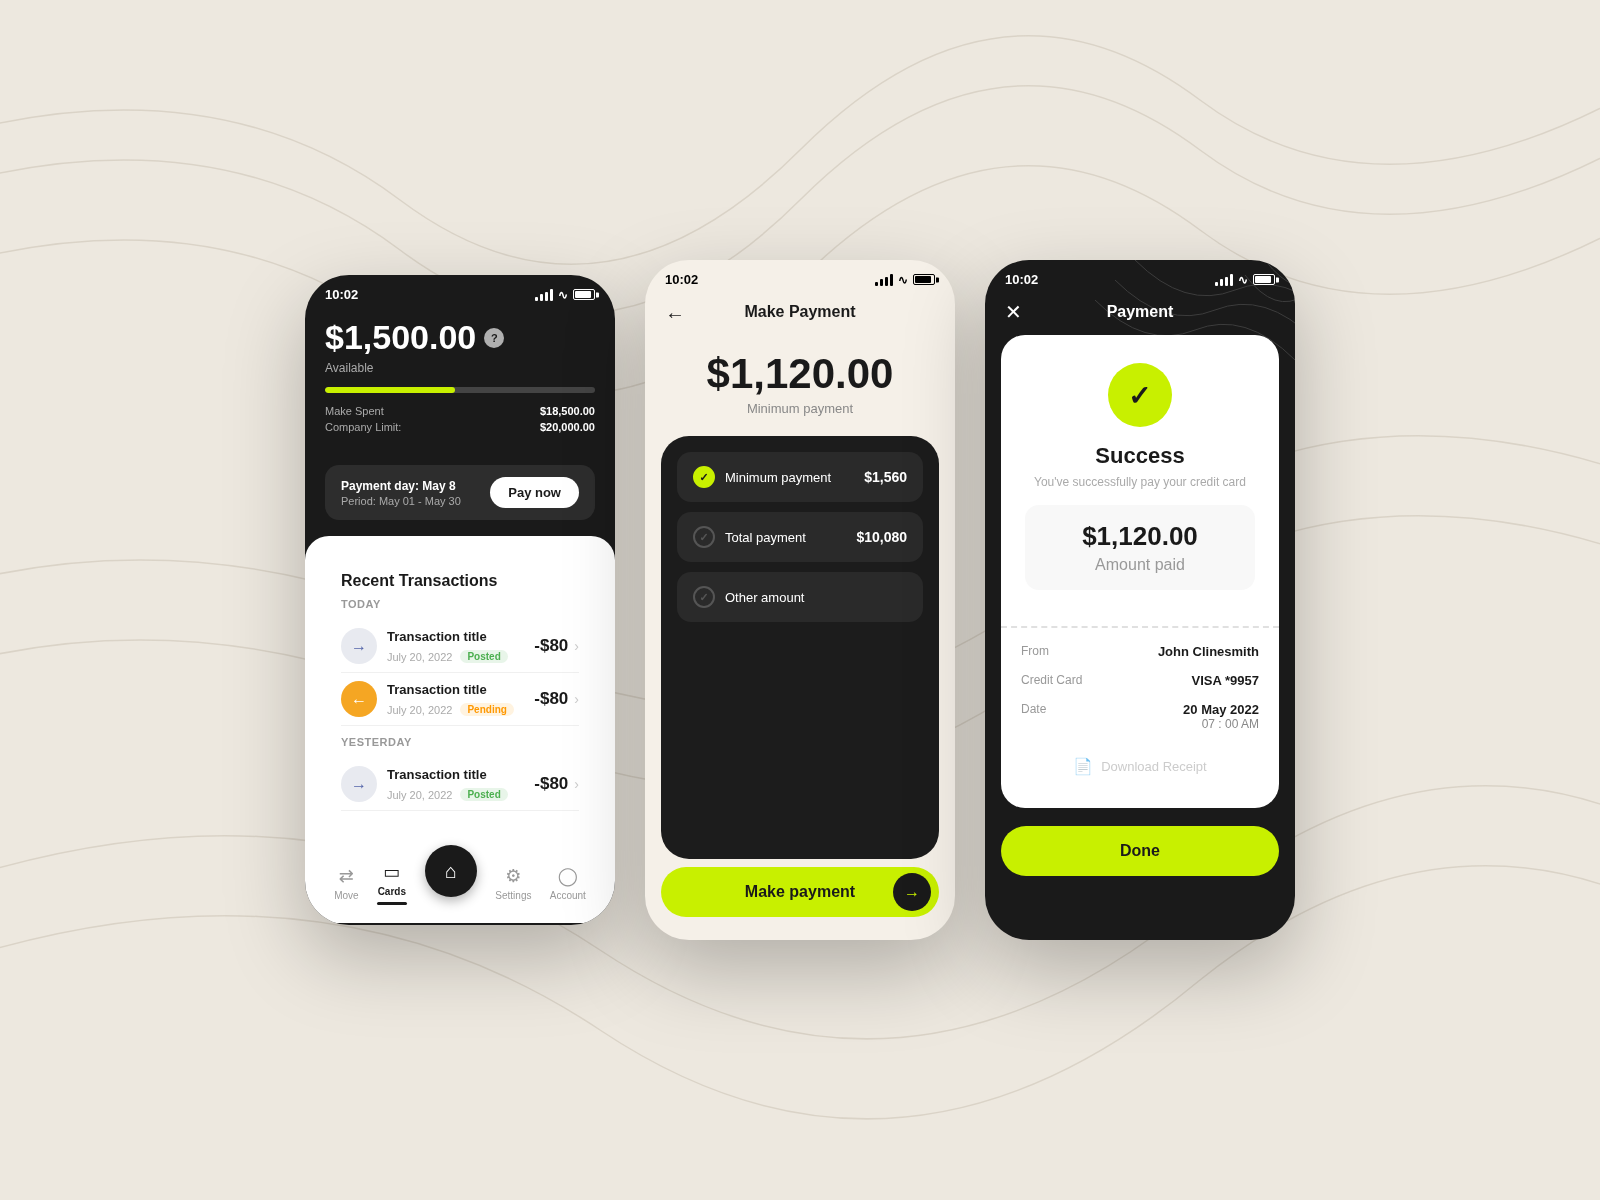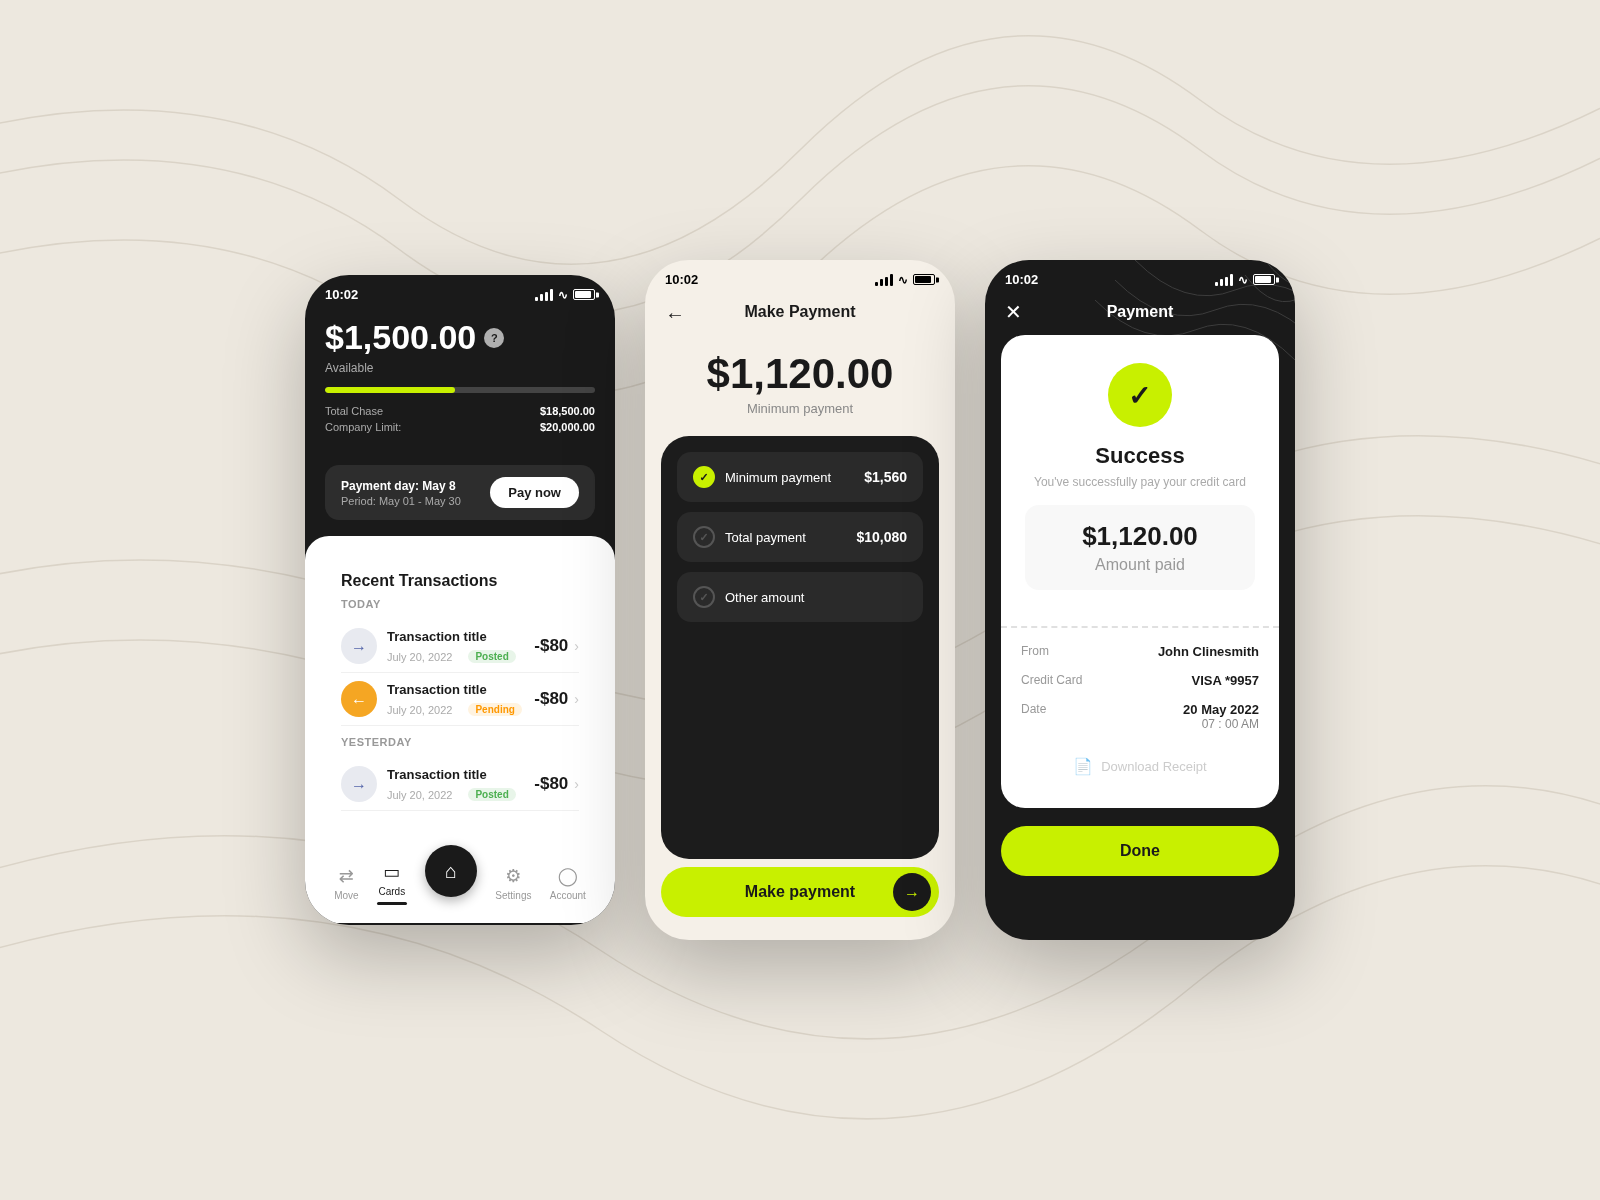--- a/index.html
+++ b/index.html
@@ -240,21 +240,21 @@
       justify-content: center;
       margin-right: 10px;
       flex-shrink: 0;
       font-size: 16px;
     }
     .tx-icon-blue { background: #e8eaf0; color: #5566aa; }
     .tx-icon-orange { background: #f5a623; color: #fff; }
 
     .tx-info { flex: 1; }
     .tx-name { font-size: 13px; font-weight: 600; color: #1a1a1a; }
-    .tx-date-row { display: flex; align-items: center; gap: 16px; margin-top: 6px; }
+    .tx-date-row { display: flex; align-items: center; gap: 8px; margin-top: 6px; }
     .tx-date { font-size: 11px; color: #aaa; }
     .tx-badge {
       padding: 1px 7px;
       border-radius: 10px;
       font-size: 10px;
       font-weight: 600;
     }
     .badge-posted { background: #e8f5e9; color: #4caf50; }
     .badge-pending { background: #fff3e0; color: #ff9800; }
 
@@ -280,21 +280,21 @@
       display: flex;
       flex-direction: column;
       align-items: center;
       gap: 3px;
       cursor: pointer;
     }
     .nav-label {
       font-size: 10px;
       color: #999;
     }
-    .nav-label-active { color: #1a1a1a; font-weight: 400; }
+    .nav-label-active { color: #1a1a1a; font-weight: 700; }
     .nav-icon { font-size: 18px; color: #999; }
     .nav-icon-active { color: #1a1a1a; }
 
     .nav-center-btn {
       width: 52px;
       height: 52px;
       background: #1a1a1a;
       border-radius: 50%;
       display: flex;
       align-items: center;
@@ -656,21 +656,21 @@
       <div class="p1-header">
         <div class="p1-balance">
           <span>$1,500.00</span>
           <div class="help-badge">?</div>
         </div>
         <div class="available-label">Available</div>
         <div class="progress-bar-container">
           <div class="progress-bar-fill" style="width: 48%;"></div>
         </div>
         <div class="spending-info">
-          <span>Total Chase</span>
+          <span>Make Spent</span>
           <span>$18,500.00</span>
         </div>
         <div class="spending-info">
           <span>Company Limit:</span>
           <span>$20,000.00</span>
         </div>
       </div>
 
       <div class="payment-banner">
         <div class="payment-banner-left">

